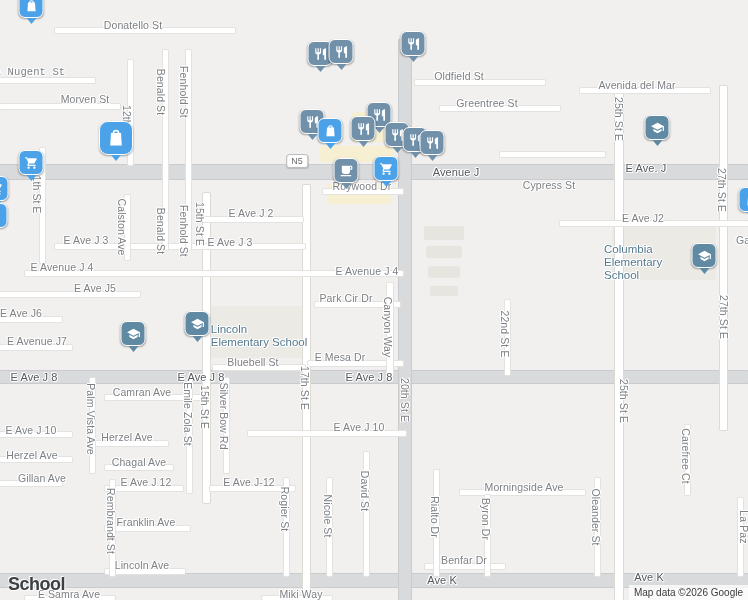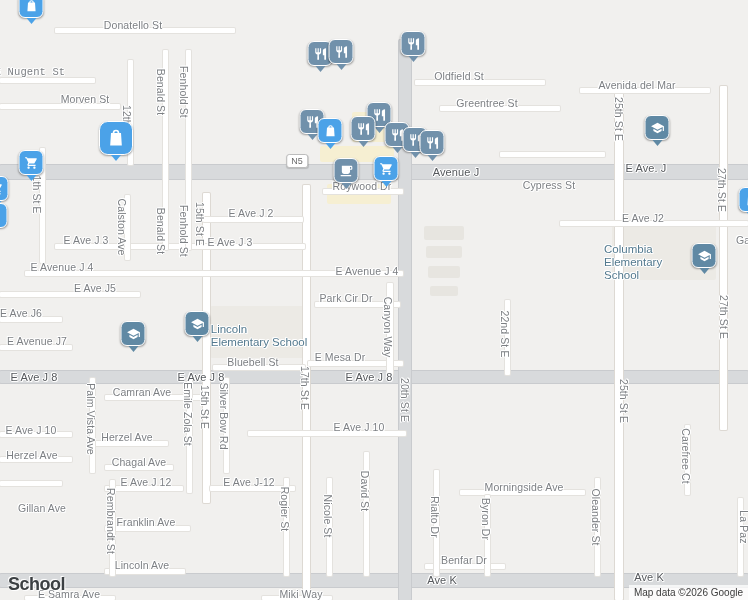--- a/index.html
+++ b/index.html
@@ -134,21 +134,21 @@
       <div class="street-label" style="left: 340px; top: 357px;">E Mesa Dr</div>
       <div class="street-label major" style="left: 34px; top: 377px;">E Ave J 8</div>
       <div class="street-label major" style="left: 201px; top: 377px;">E Ave J 8</div>
       <div class="street-label major" style="left: 369px; top: 377px;">E Ave J 8</div>
       <div class="street-label" style="left: 142px; top: 392px;">Camran Ave</div>
       <div class="street-label" style="left: 31px; top: 430px;">E Ave J 10</div>
       <div class="street-label" style="left: 359px; top: 427px;">E Ave J 10</div>
       <div class="street-label" style="left: 127px; top: 437px;">Herzel Ave</div>
       <div class="street-label" style="left: 32px; top: 455px;">Herzel Ave</div>
       <div class="street-label" style="left: 139px; top: 462px;">Chagal Ave</div>
-      <div class="street-label" style="left: 42px; top: 478px; margin-top: 30px;">Gillan Ave</div>
+      <div class="street-label" style="left: 42px; top: 478px;">Gillan Ave</div>
       <div class="street-label" style="left: 146px; top: 482px;">E Ave J 12</div>
       <div class="street-label" style="left: 249px; top: 482px;">E Ave J-12</div>
       <div class="street-label" style="left: 524px; top: 487px;">Morningside Ave</div>
       <div class="street-label" style="left: 146px; top: 522px;">Franklin Ave</div>
       <div class="street-label" style="left: 142px; top: 565px;">Lincoln Ave</div>
       <div class="street-label" style="left: 464px; top: 560px;">Benfar Dr</div>
       <div class="street-label major" style="left: 442px; top: 580px;">Ave K</div>
       <div class="street-label major" style="left: 649px; top: 577px;">Ave K</div>
       <div class="street-label" style="left: 69px; top: 594px;">E Samra Ave</div>
       <div class="street-label" style="left: 301px; top: 594px;">Miki Way</div>

